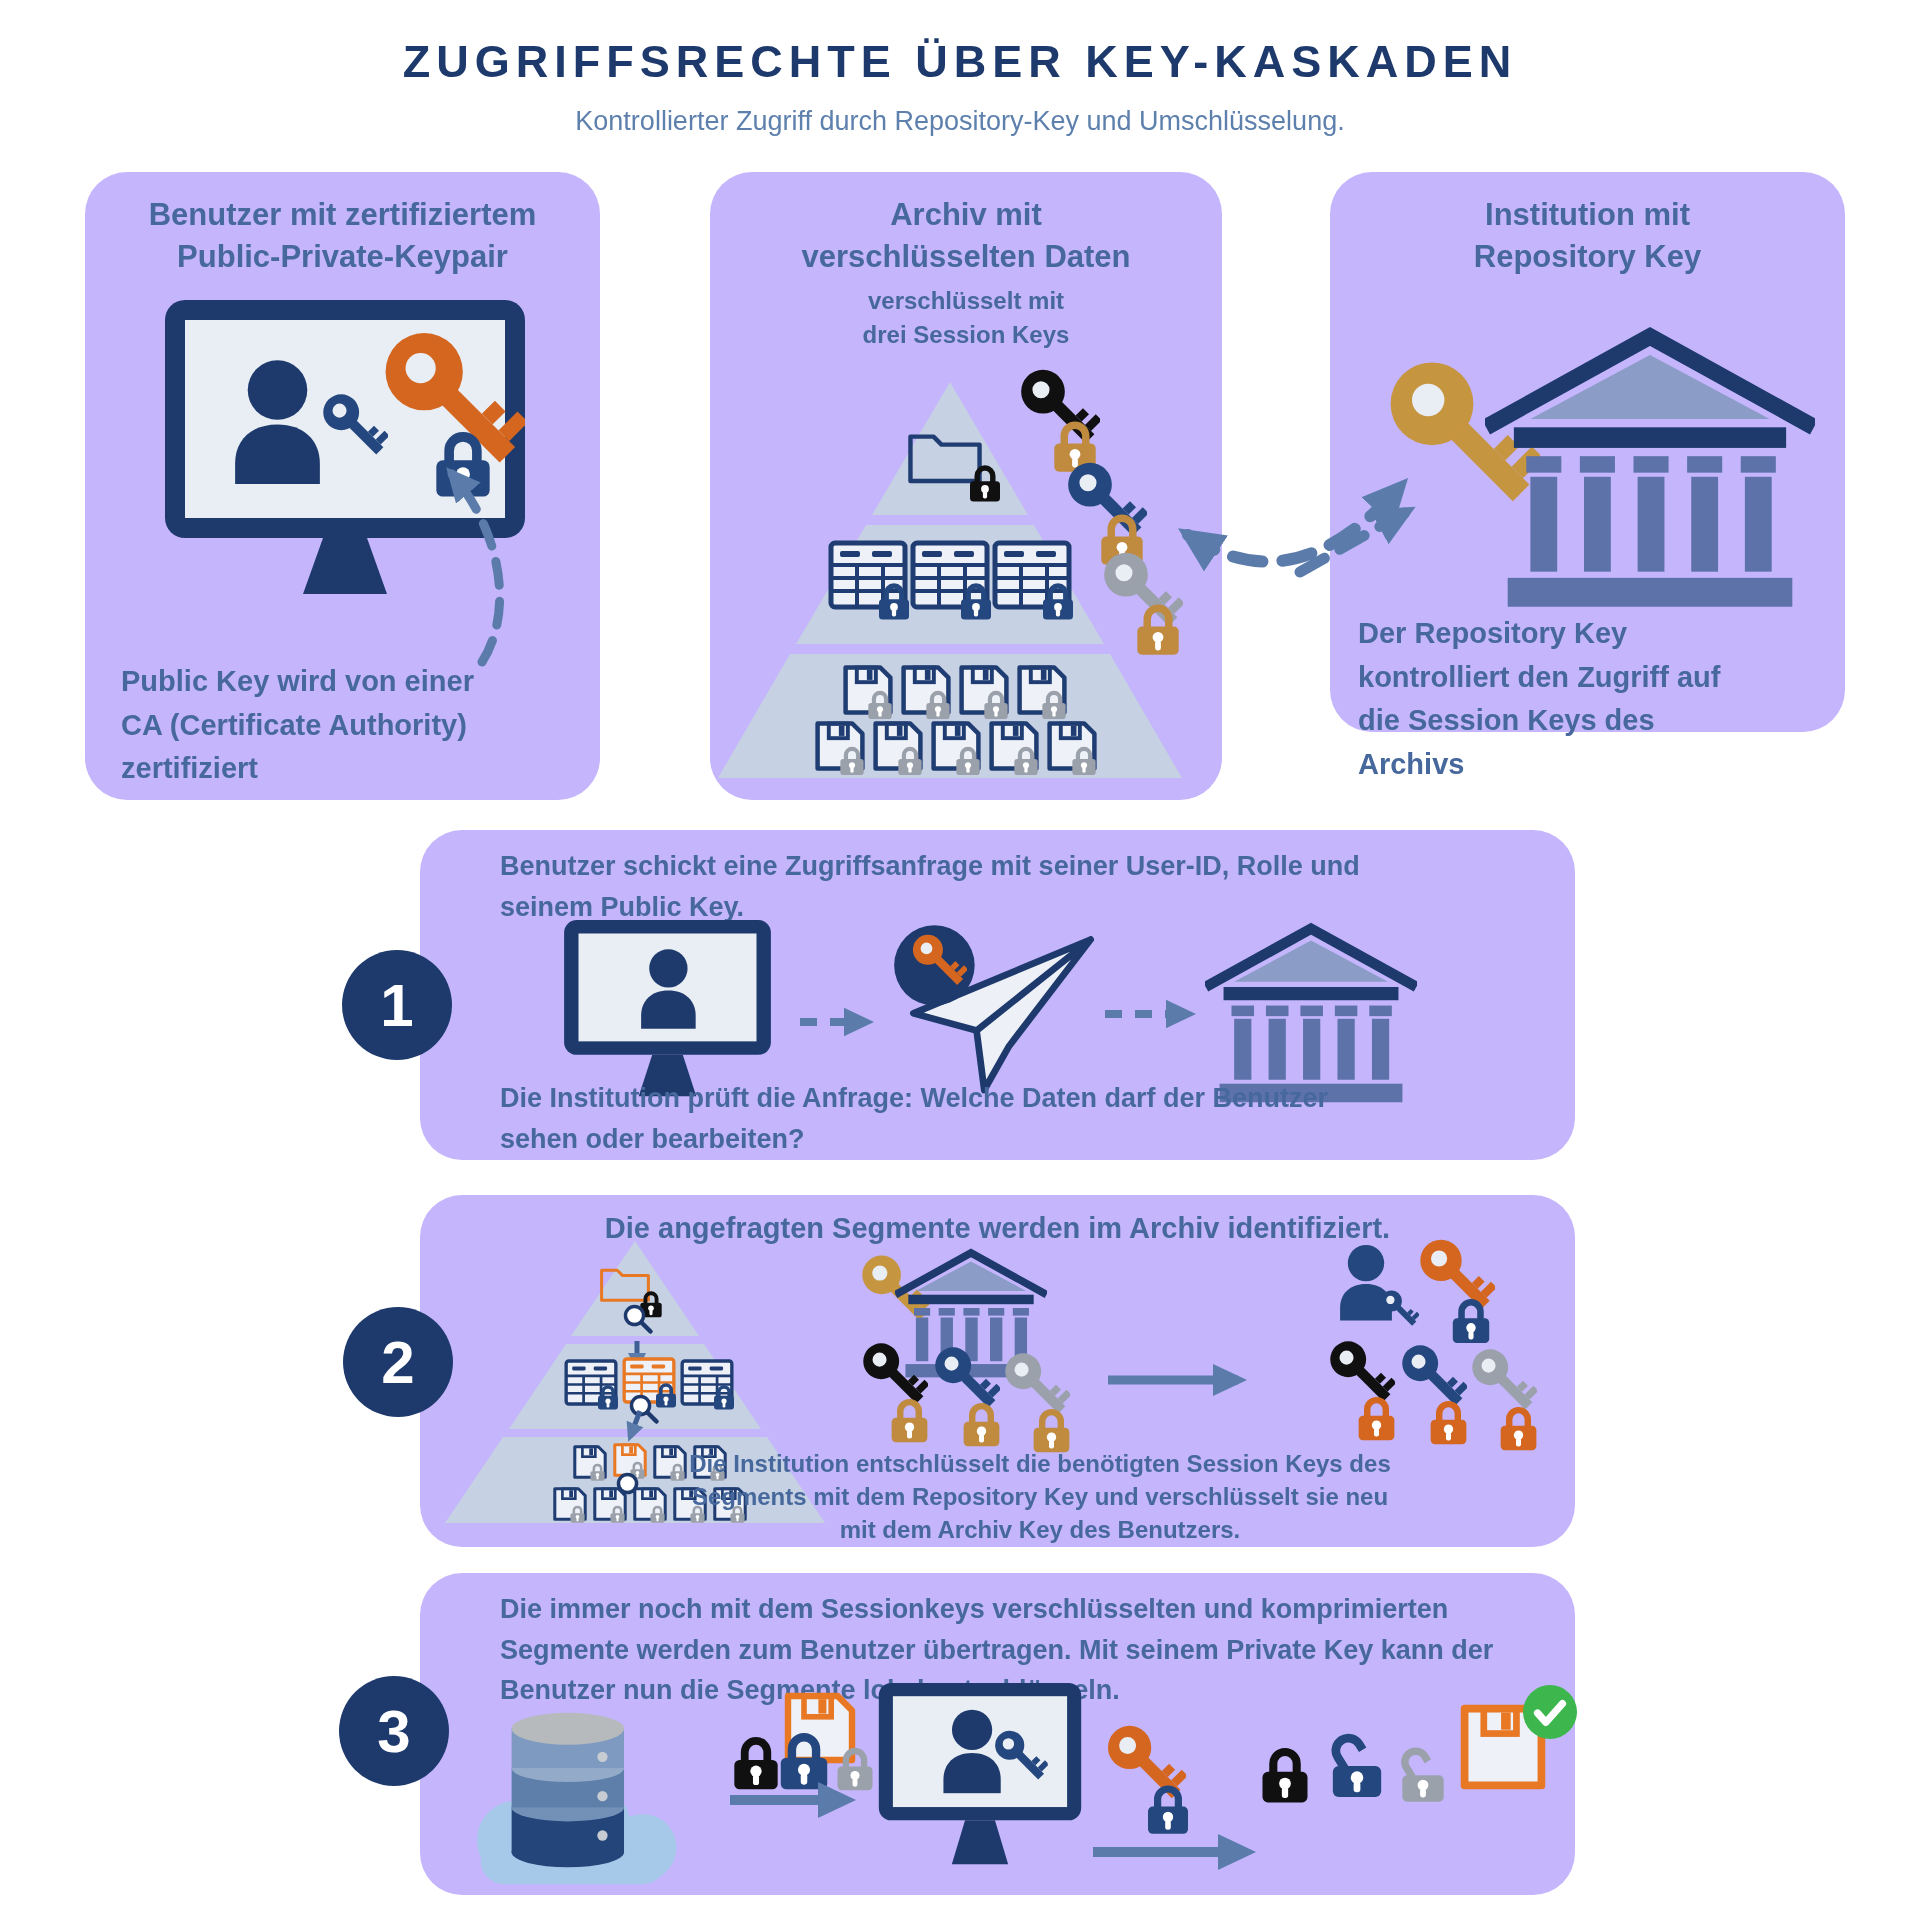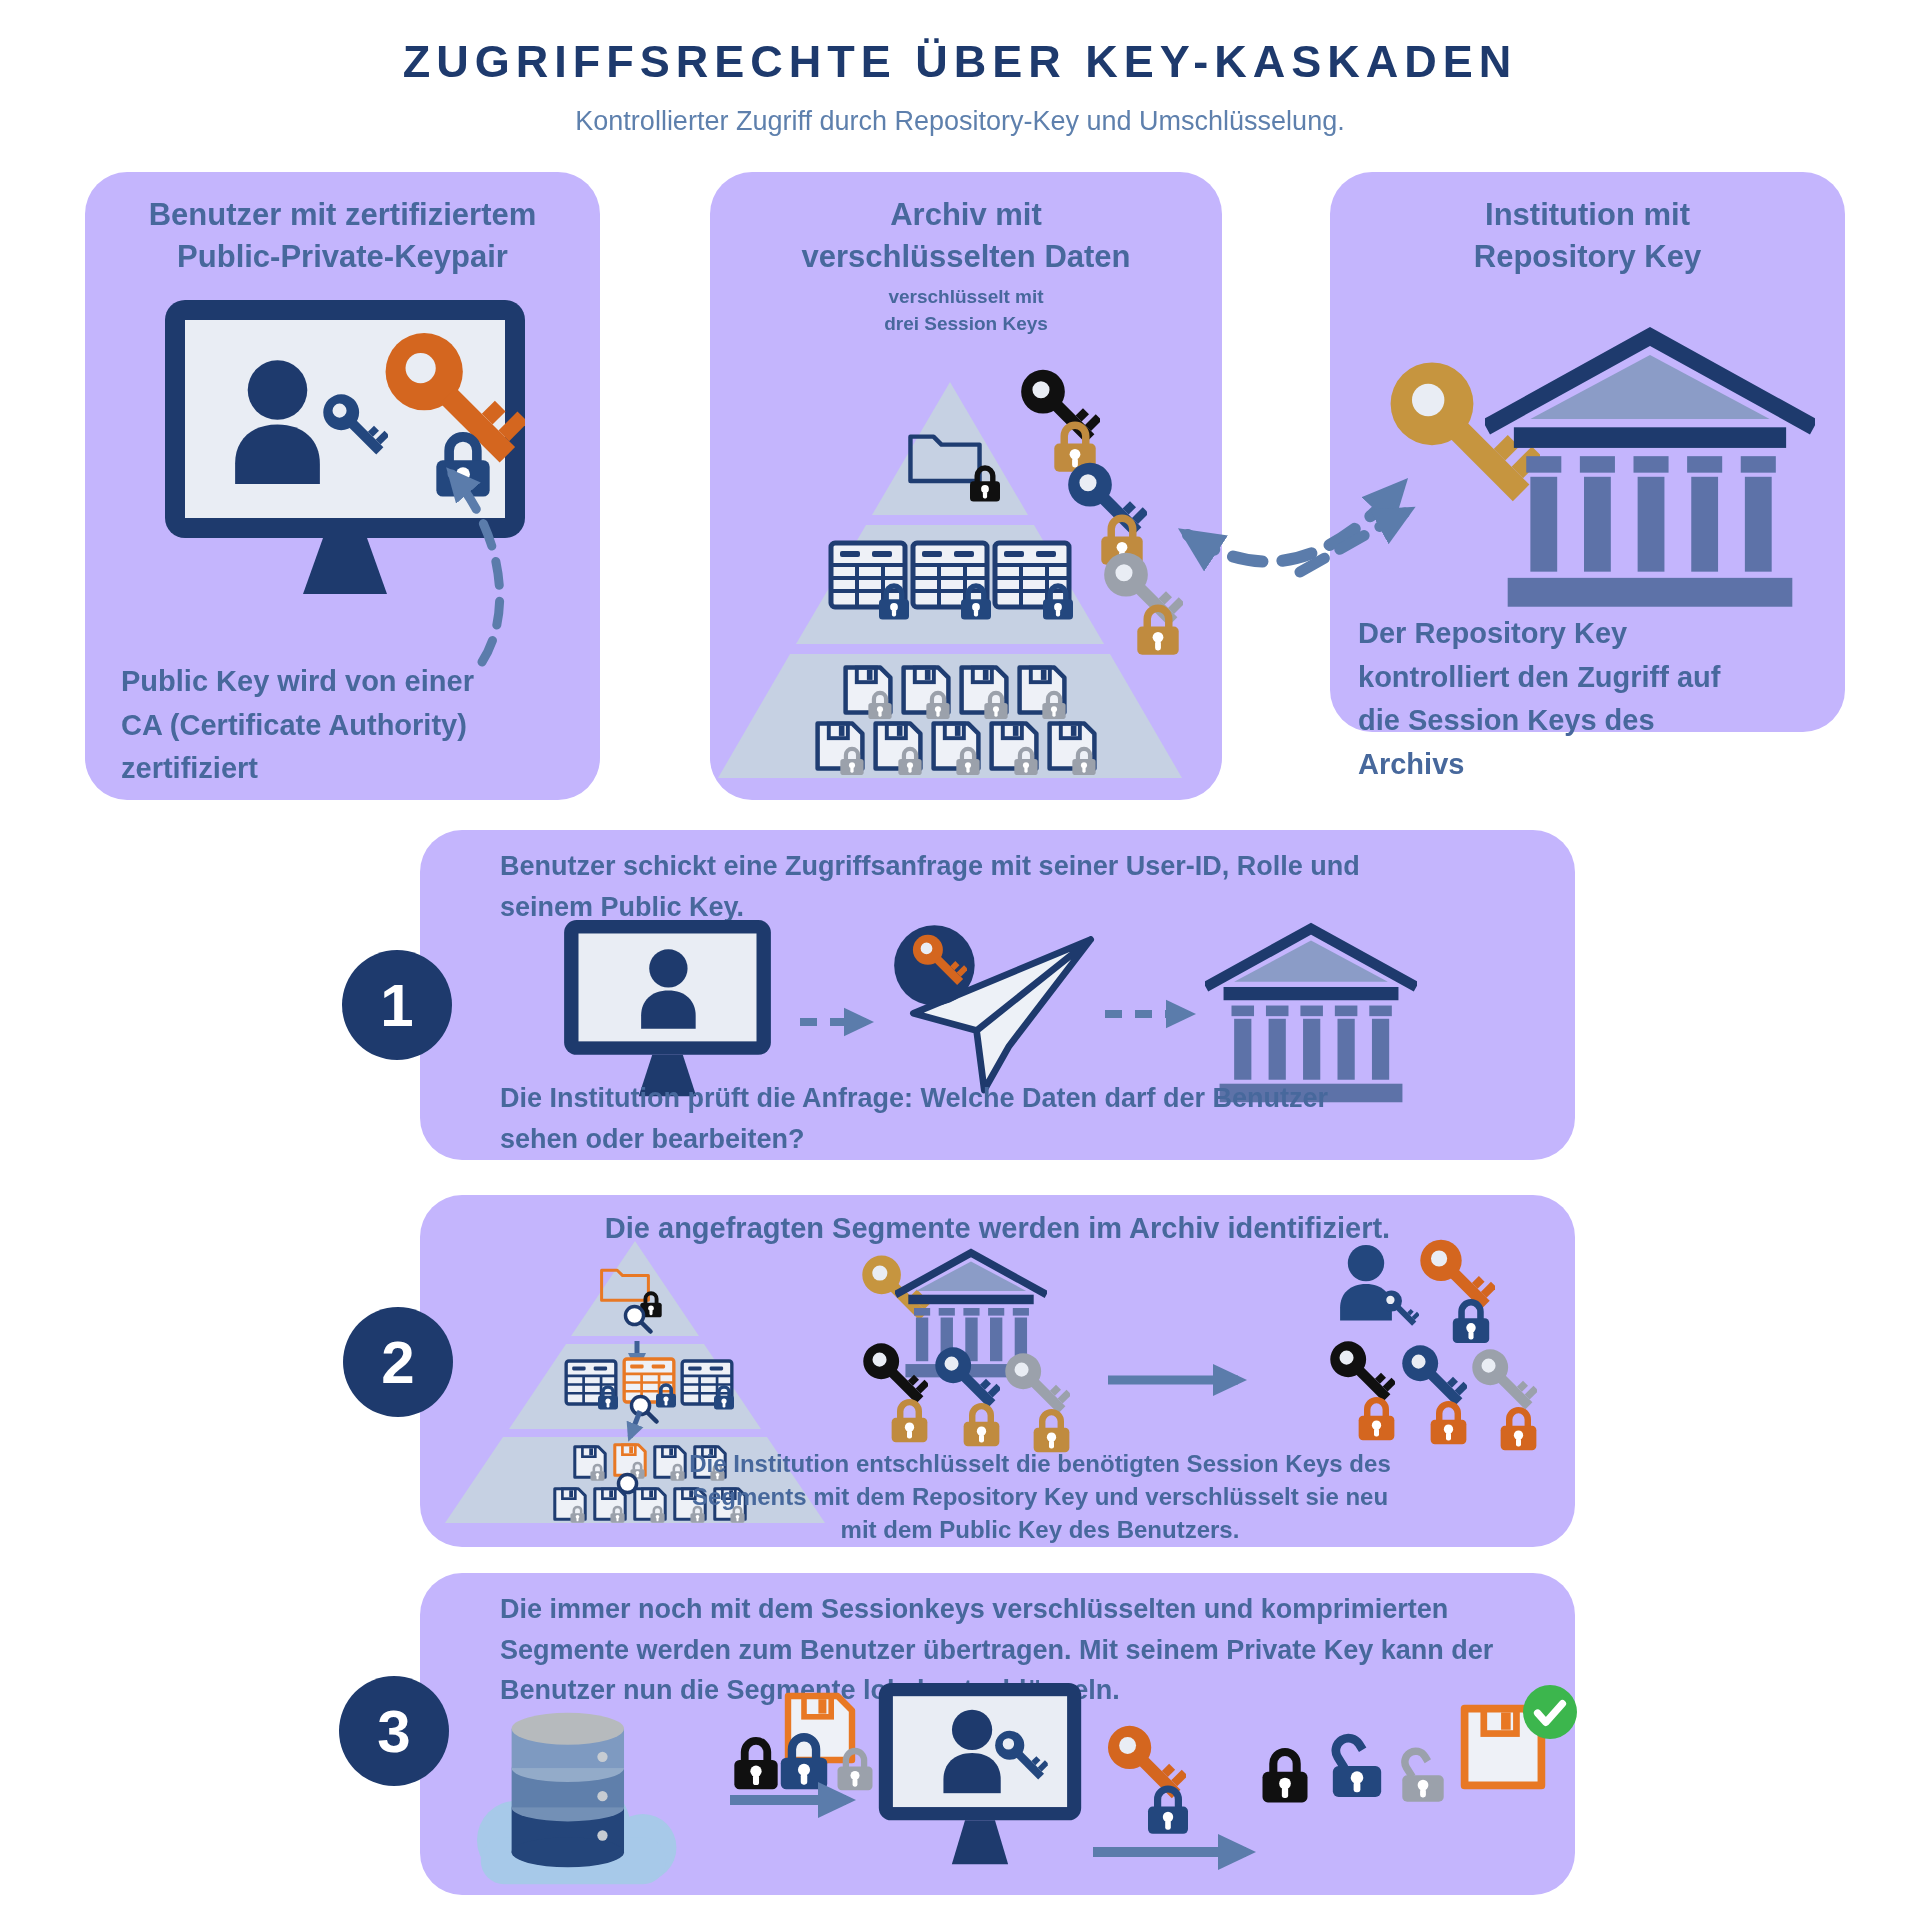--- a/index.html
+++ b/index.html
@@ -13,21 +13,21 @@
   .panel{position:absolute;background:#c4b5fd;border-radius:42px;}
   .box-user{left:85px;top:172px;width:515px;height:628px;}
   .box-archive{left:710px;top:172px;width:480px;height:628px;padding-left:32px;}
   .box-institution{left:1330px;top:172px;width:515px;height:560px;}
   .step1{left:420px;top:830px;width:1155px;height:330px;}
   .step2{left:420px;top:1195px;width:1155px;height:352px;}
   .step3{left:420px;top:1573px;width:1155px;height:322px;}
   .panel-title{position:absolute;top:22px;left:0;width:100%;text-align:center;
                font-size:31px;font-weight:700;color:#47689c;line-height:1.35;}
   .panel-sub{position:absolute;top:112px;left:0;width:100%;text-align:center;
-             font-size:19px;font-weight:700;color:#47689c;line-height:1.4;}
+             font-size:24px;font-weight:700;color:#47689c;line-height:1.4;}
   .panel-caption{position:absolute;font-size:29px;font-weight:700;color:#47689c;line-height:1.5;}
   .user-caption{left:36px;top:488px;width:460px;}
   .inst-caption{left:28px;top:440px;width:470px;}
   .step-text{position:absolute;font-size:27px;font-weight:700;color:#47689c;line-height:1.5;}
   .s1-top{left:80px;top:16px;width:1070px;}
   .s1-bottom{left:80px;top:248px;width:1070px;}
   .s2-title{left:0;top:12px;width:100%;text-align:center;font-size:29px;}
   .s2-caption{left:130px;top:252px;width:980px;text-align:center;font-size:24px;line-height:1.38;}
   .s3-text{left:80px;top:16px;width:1070px;}
   .badge{position:absolute;width:110px;height:110px;border-radius:50%;background:#1e3a6d;
@@ -305,21 +305,21 @@
       <use href="#s-key" x="4" y="104" width="78" height="78" style="color:#101010"></use>
       <use href="#s-key" x="76" y="108" width="78" height="78" style="color:#23477e"></use>
       <use href="#s-key" x="146" y="112" width="78" height="78" style="color:#9ba1ab"></use>
       <use href="#s-lock" x="42" y="158" width="43" height="50" style="color:#d4661f"></use>
       <use href="#s-lock" x="114" y="162" width="43" height="50" style="color:#d4661f"></use>
       <use href="#s-lock" x="184" y="168" width="43" height="50" style="color:#d4661f"></use>
     </svg>
 
     <div class="step-text pre s2-caption">Die Institution entschlüsselt die benötigten Session Keys des
 Segments mit dem Repository Key und verschlüsselt sie neu
-mit dem Public Key des Benutzers.</div>
+mit dem Archiv Key des Benutzers.</div>
   </section>
 
   <section class="panel step3">
     <div class="step-text pre s3-text">Die immer noch mit dem Sessionkeys verschlüsselten und komprimierten
 Segmente werden zum Benutzer übertragen. Mit seinem Private Key kann der
 Benutzer nun die Segmente lokal entschlüsseln.</div>
     <svg class="icon" style="left:35px;top:122px" width="235" height="192" viewBox="0 0 240 205">
       <use href="#s-db" x="0" y="0" width="240" height="205"></use>
     </svg>
     <svg class="icon" style="left:310px;top:115px" width="165" height="128" viewBox="0 0 165 128">

